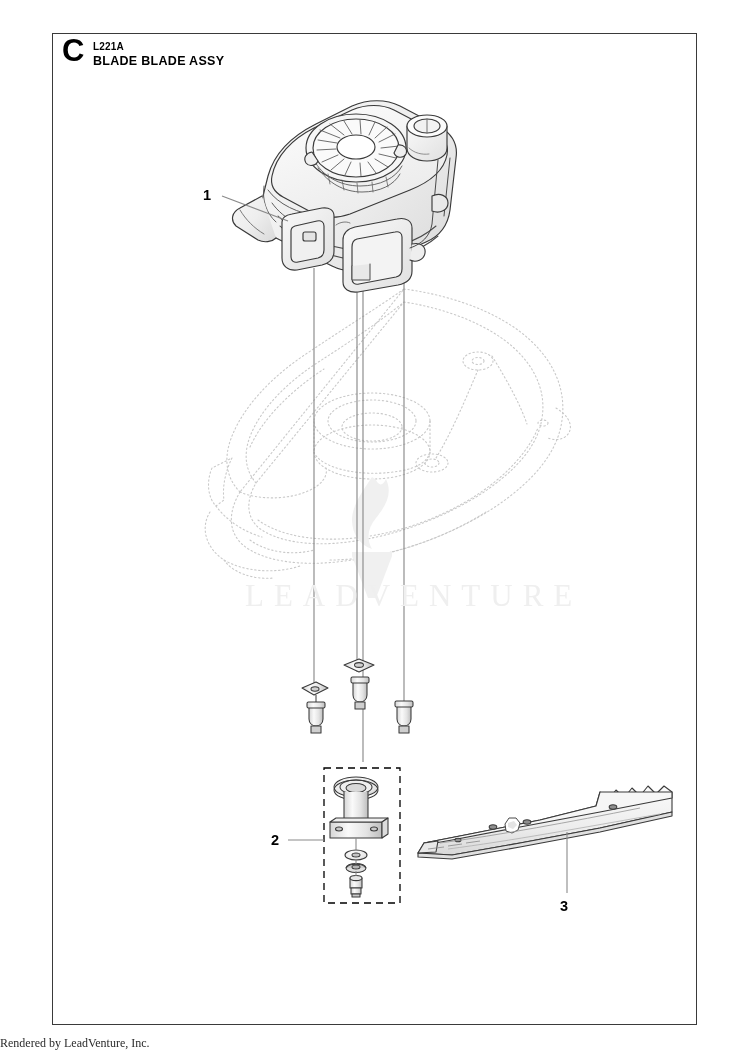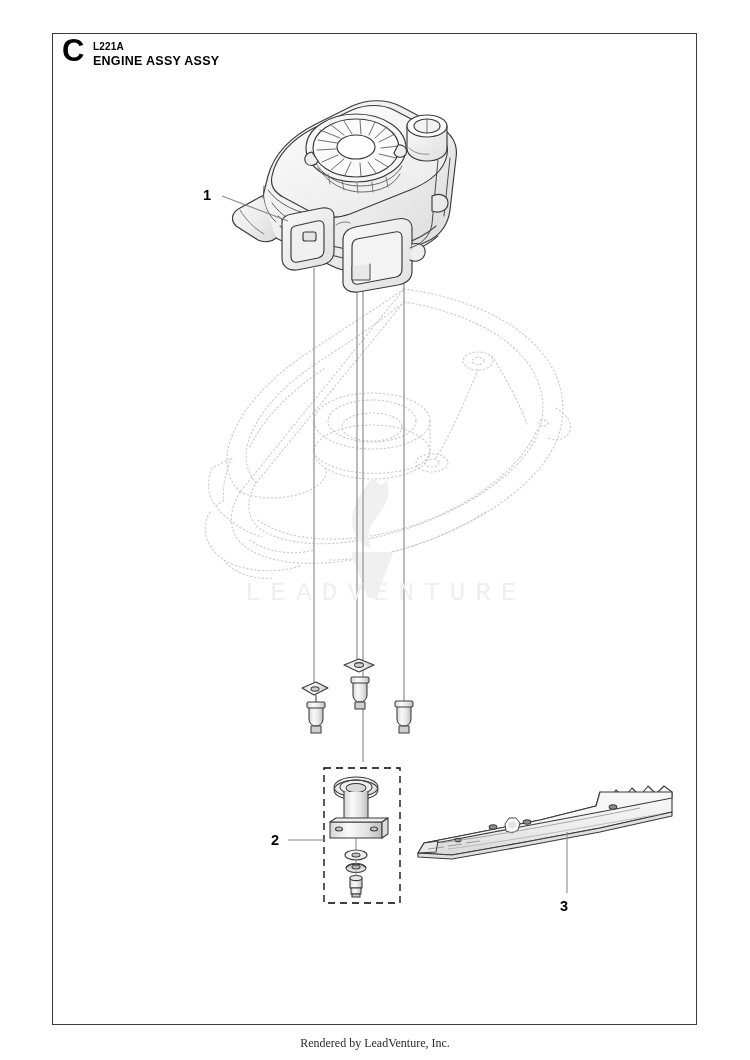--- a/index.html
+++ b/index.html
@@ -70,21 +70,20 @@
     line-height: 15px;
     letter-spacing: 0.3px;
   }
 
   
   .footer {
     position: absolute;
     left: 0;
     top: 1036px;
     width: 750px;
-    text-align: center;
     font-size: 12px;
     color: #2b2b2b;
     font-family: "Liberation Serif", serif;
   }
 
   
   #drawing {
     position: absolute;
     left: 0;
     top: 0;
@@ -102,40 +101,40 @@
   }
   #callout-1 { left: 203px; top: 187px; }
   #callout-2 { left: 271px; top: 832px; }
   #callout-3 { left: 560px; top: 898px; }
 
   
   .watermark-text {
     position: absolute;
     left: 245px;
     top: 578px;
-    font-size: 26px;
+    font-size: 31px;
     letter-spacing: 10px;
     color: #efefef;
     font-weight: normal;
-    font-family: Liberation Mono, monospace;
+    font-family: Liberation Serif, serif;
     user-select: none;
   }
 </style>
 </head>
 <body>
 
 <div id="page">
 
   <div class="page-frame"></div>
 
   <div class="header">
     <div class="section-letter">C</div>
     <div class="header-titles">
       <div class="model-name">L221A</div>
-      <div class="assy-name">ENGINE ASSY ASSY</div>
+      <div class="assy-name">BLADE BLADE ASSY</div>
     </div>
   </div>
 
   <svg id="drawing" viewBox="0 0 750 1060">
     <defs>
       <linearGradient id="gEngineTop" x1="0" y1="0" x2="0.6" y2="1">
         <stop offset="0%" stop-color="#fdfdfd"></stop>
         <stop offset="100%" stop-color="#ebebeb"></stop>
       </linearGradient>
       <linearGradient id="gEngineBody" x1="0" y1="0" x2="1" y2="0.8">

